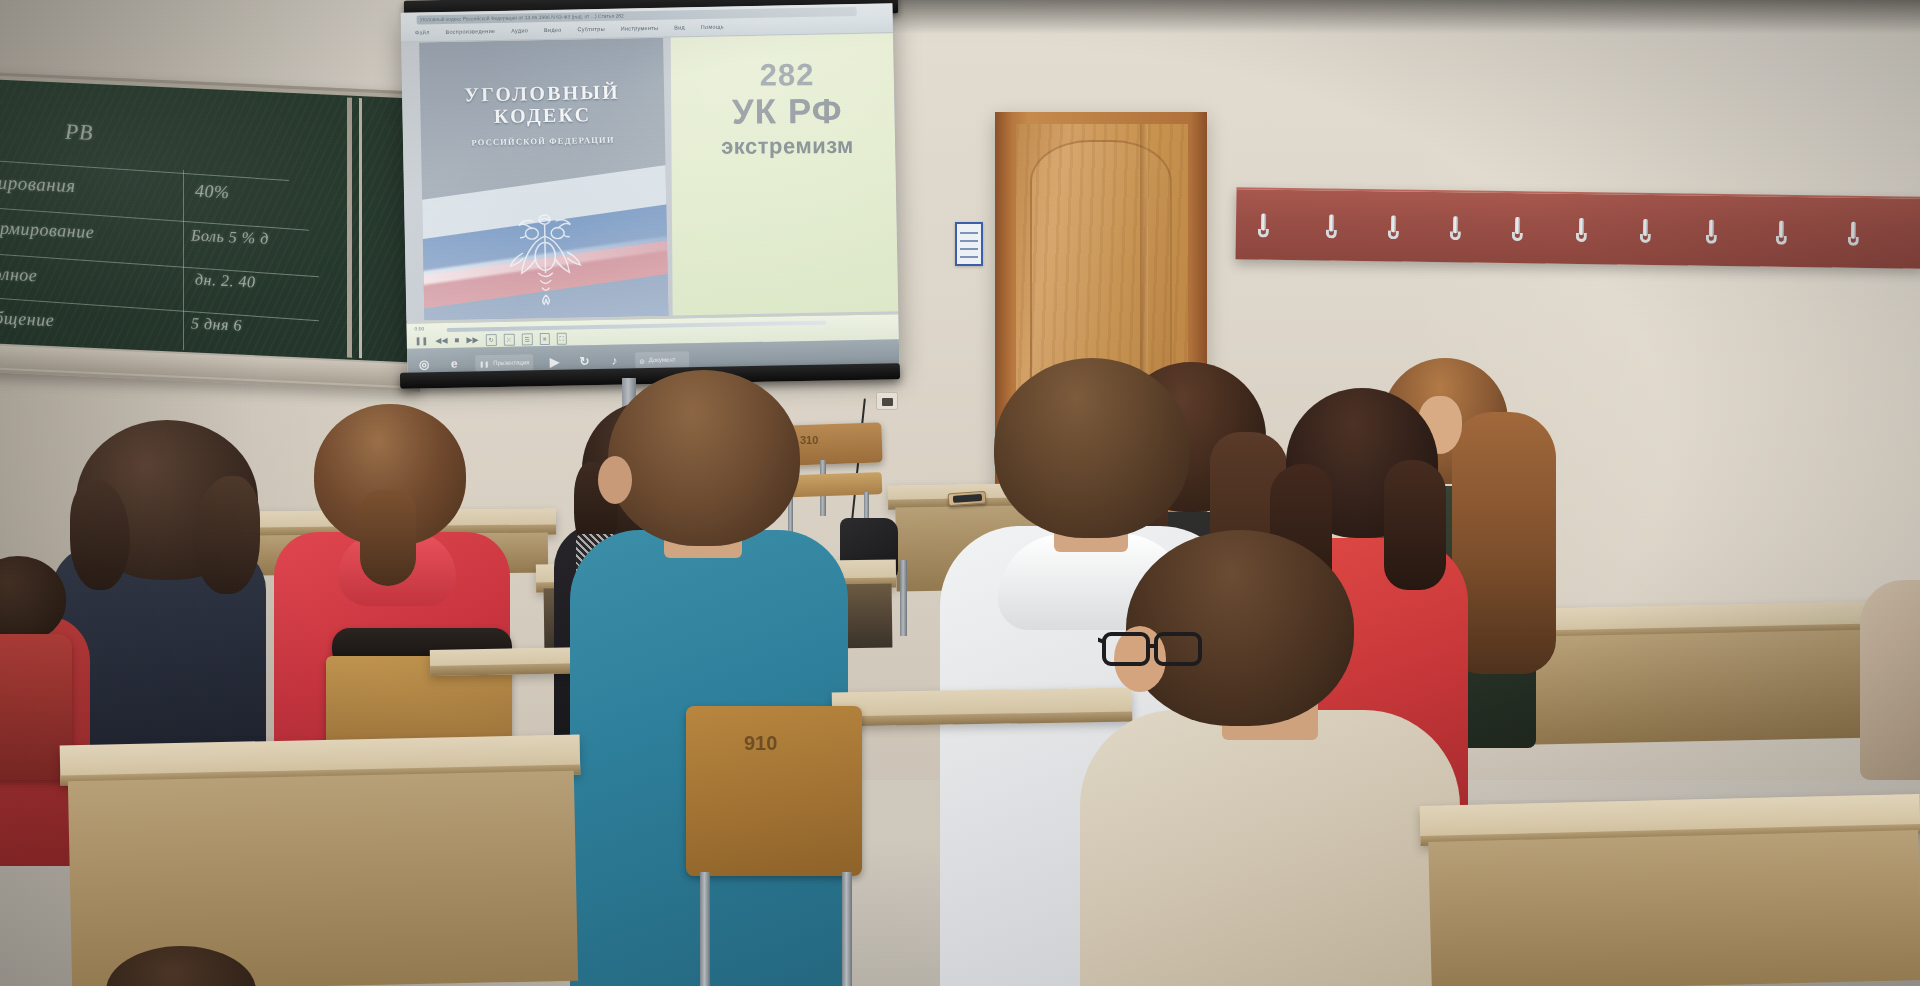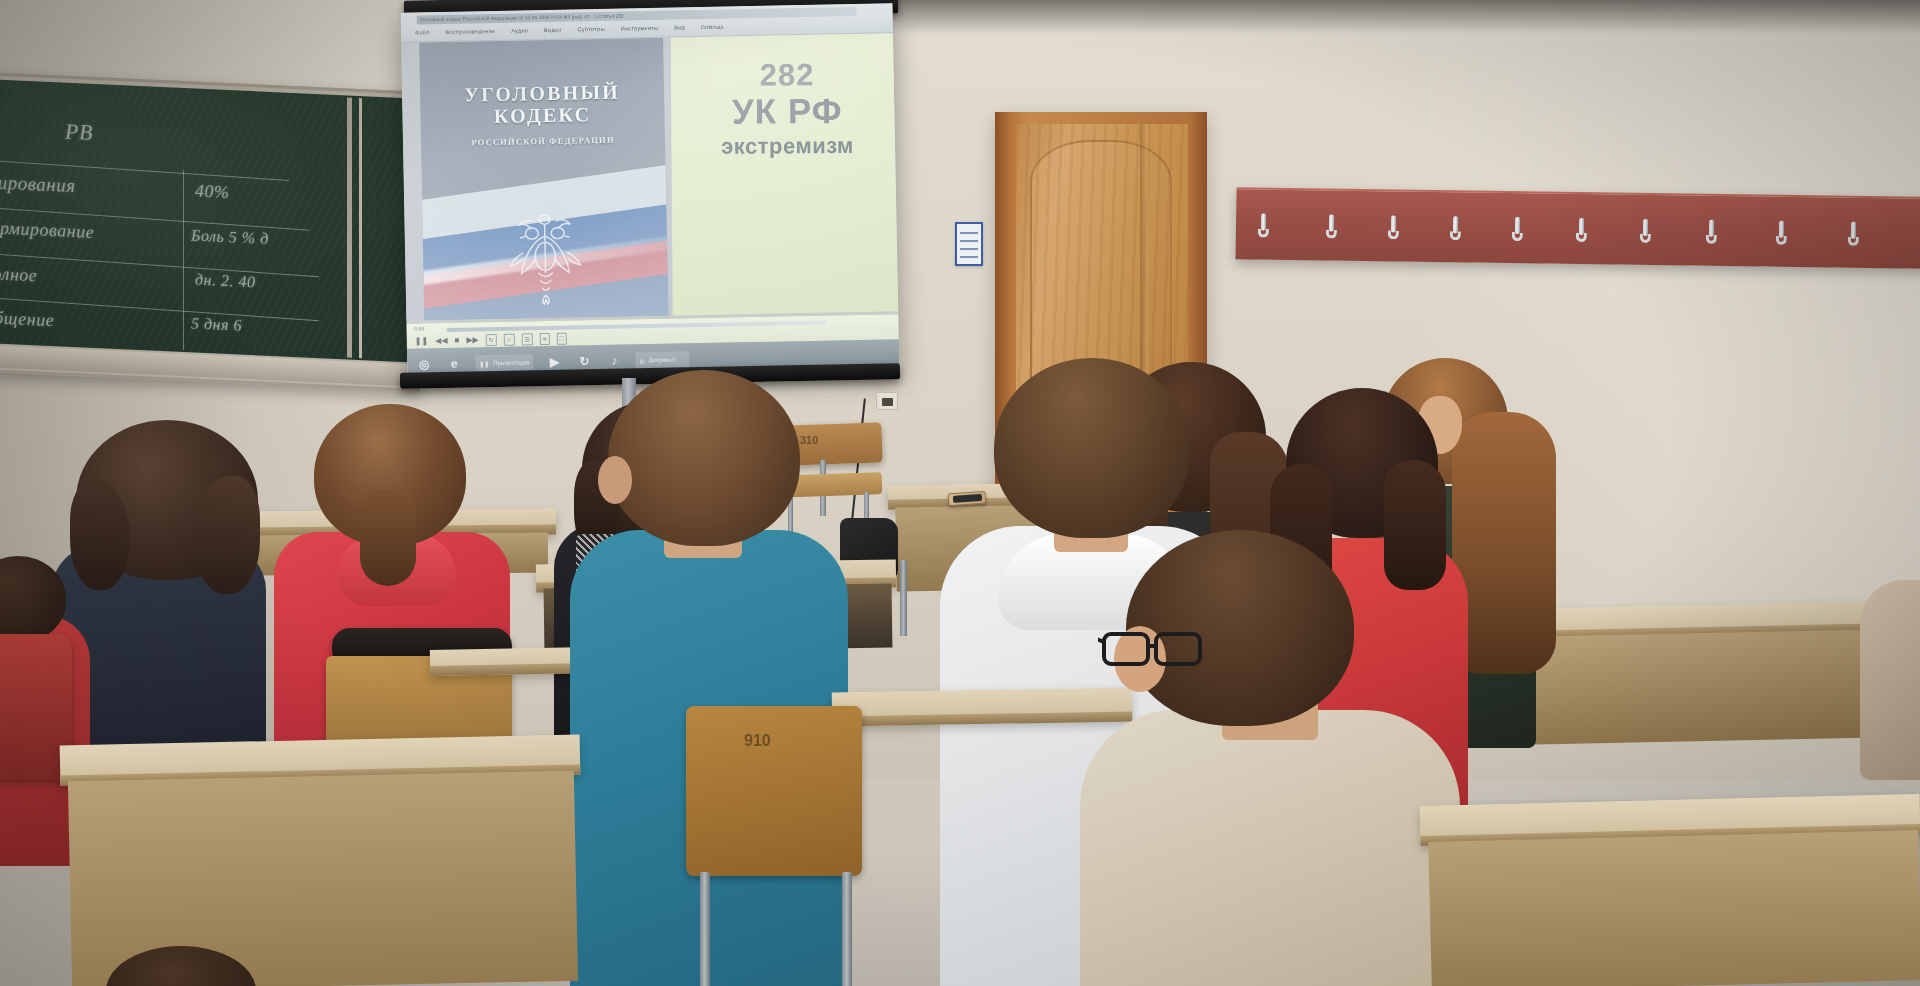--- a/index.html
+++ b/index.html
@@ -690,21 +690,21 @@
     <div class="edge"></div>
   </div>
 
   <div class="desk" style="left:1420px; top:800px; width:500px; height:40px; transform:rotate(-1.4deg); z-index:9;">
     <div class="edge"></div>
   </div>
   <div class="desk-front" style="left:1430px; top:836px; width:490px; height:150px; transform:rotate(-1.4deg); z-index:9;"></div>
 
   <div class="chair-back" style="left:686px; top:706px; width:176px; height:170px; z-index:9;
        background:linear-gradient(170deg,#b8863f,#8e6229); border-radius:8px;"></div>
-  <div class="chair-num" style="left:744px; top:732px; z-index:10; font-size:16px;">910</div>
+  <div class="chair-num" style="left:744px; top:732px; z-index:10; font-size:20px;">910</div>
   <div class="metal-leg" style="left:700px; top:872px; width:10px; height:114px; z-index:9;"></div>
   <div class="metal-leg" style="left:842px; top:872px; width:10px; height:114px; z-index:9;"></div>
 
   <div class="person" style="left:106px; top:946px; z-index:11;">
     <div class="head" style="left:0; top:0; width:150px; height:90px;
          background:radial-gradient(ellipse at 44% 30%, #4b3526, #261a12);"></div>
   </div>
 
   <div class="vignette"></div>
   <div class="grain"></div>

